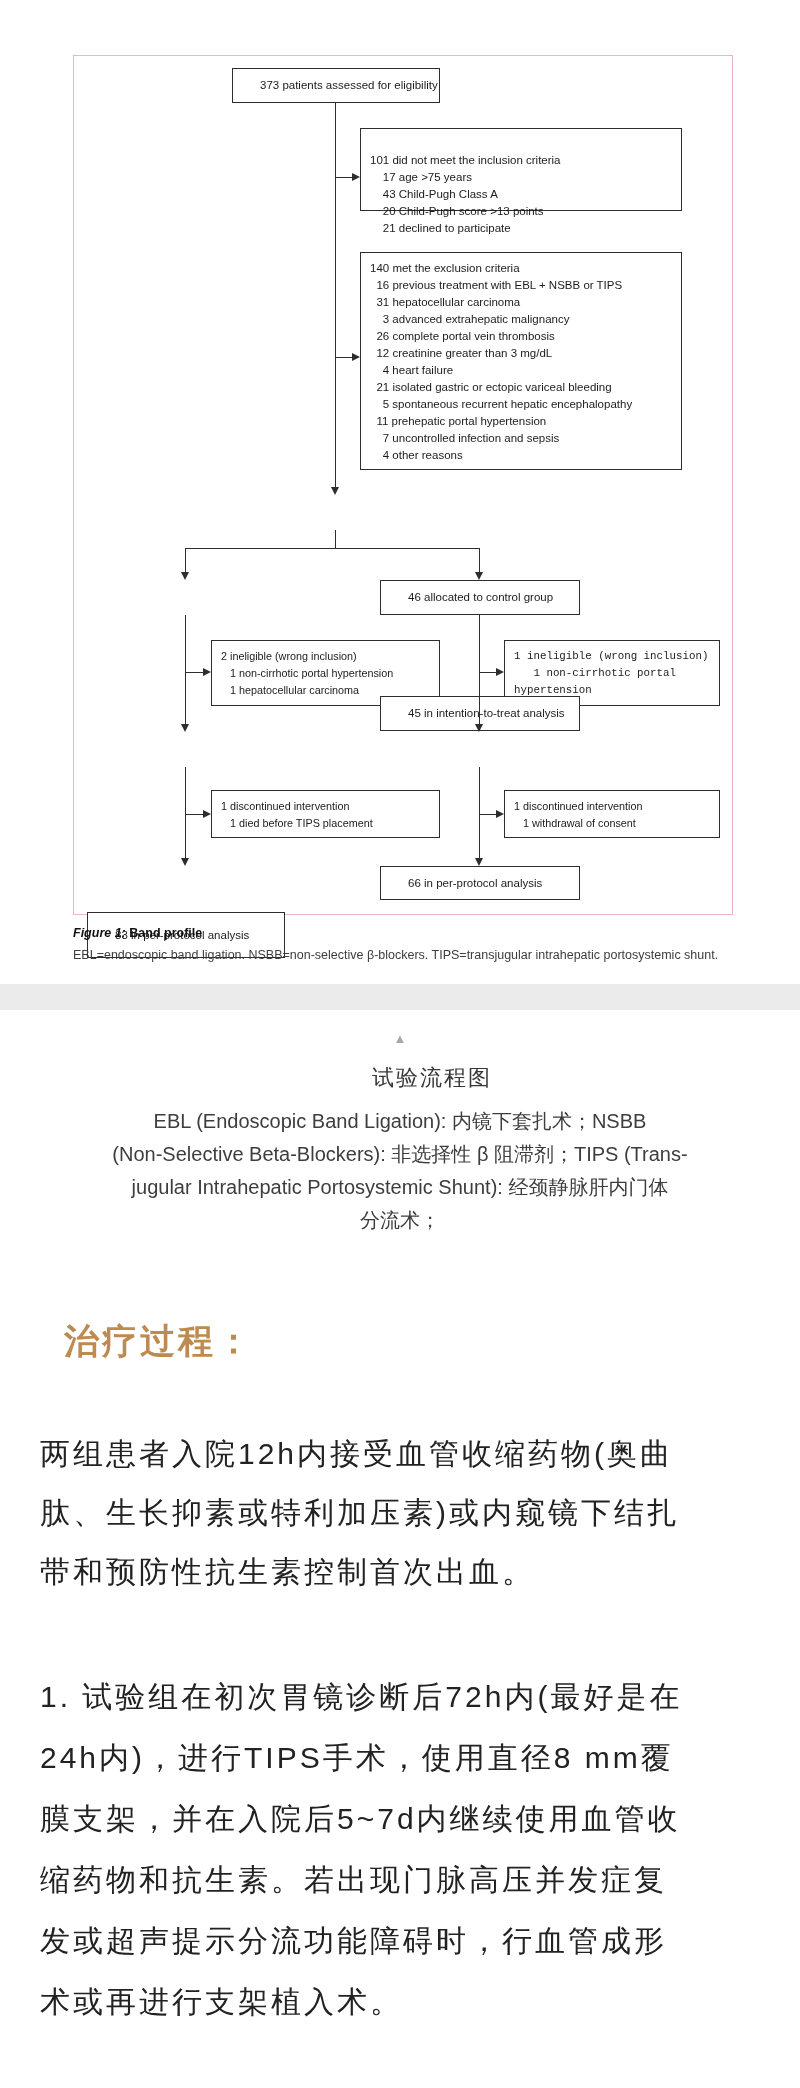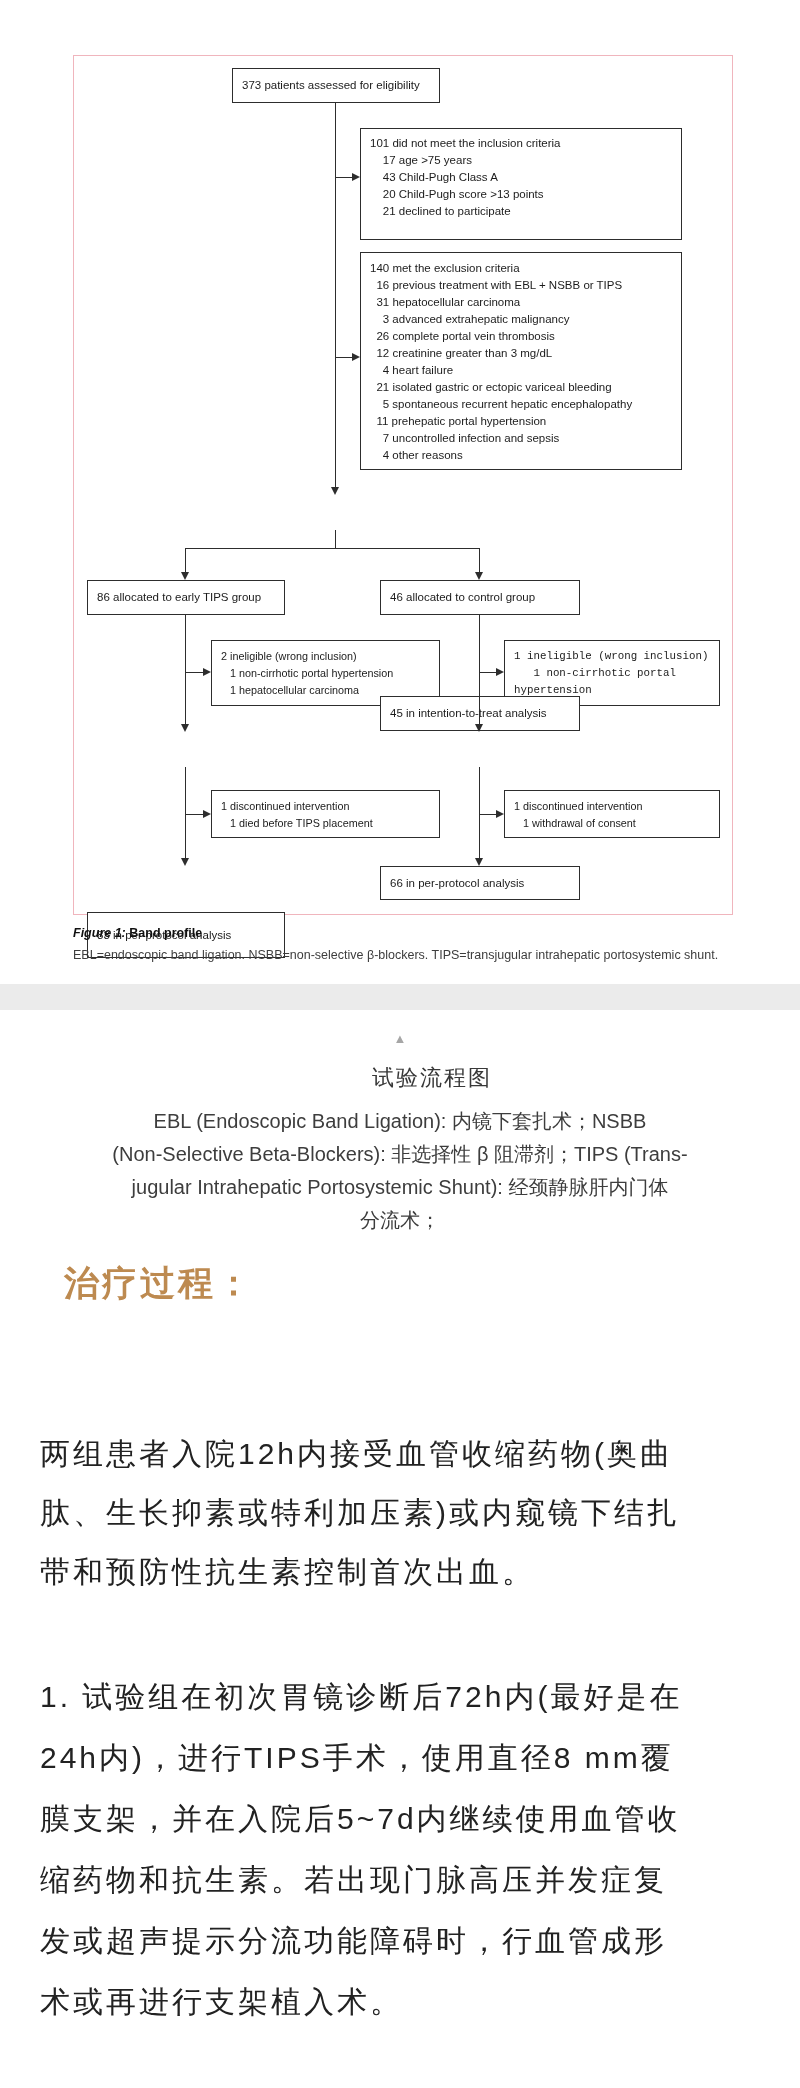--- a/index.html
+++ b/index.html
@@ -5,21 +5,21 @@
   html,body{margin:0;padding:0;background:#ffffff;}
   #page{position:relative;width:800px;height:2088px;background:#ffffff;overflow:hidden;
         font-family:"Liberation Sans",sans-serif;}
 
   
   .fig-frame{position:absolute;left:73px;top:55px;width:658px;height:858px;
              border:1.5px solid #f0b5bd;background:#fff;}
   .fbox{position:absolute;box-sizing:border-box;border:1.4px solid #2d2d2d;background:#fff;
         color:#1b1b1b;font-size:11.5px;line-height:17px;white-space:pre-wrap;
         padding:7px 9px;font-family:"Liberation Sans",sans-serif;}
-  .fbox.center{display:flex;align-items:center;padding:0 0 0 9px;white-space:nowrap;}
+  .fbox.center{display:flex;align-items:center;padding:0 0 0 27px;white-space:nowrap;}
   .vline{position:absolute;width:1.4px;background:#2d2d2d;}
   .hline{position:absolute;height:1.4px;background:#2d2d2d;}
   .arr-r{position:absolute;width:0;height:0;border-top:4.5px solid transparent;
          border-bottom:4.5px solid transparent;border-left:8px solid #2d2d2d;}
   .arr-d{position:absolute;width:0;height:0;border-left:4.5px solid transparent;
          border-right:4.5px solid transparent;border-top:8px solid #2d2d2d;}
 
   .fig-caption-title{position:absolute;left:73px;top:926px;font-size:12.5px;color:#111;
                      font-weight:bold;}
   .fig-caption-title .flabel{font-style:italic;}
@@ -28,54 +28,53 @@
   .gray-strip{position:absolute;left:0;top:984px;width:800px;height:26px;background:#ebebeb;}
 
   
   .collapse-tri{position:absolute;left:0;top:1031px;width:100%;text-align:center;
                 font-size:13px;color:#a6a6a6;line-height:16px;cursor:pointer;}
   .fig-label-cn{position:absolute;left:0;top:1063px;width:100%;text-align:center;
                 font-size:22px;letter-spacing:2px;color:#383838;padding-left:32px;}
   .abbrev{position:absolute;left:36px;top:1105px;width:728px;text-align:center;
           font-size:20px;line-height:33px;color:#3d3d3d;white-space:pre-line;}
 
-  .section-heading{position:absolute;left:64px;top:1260px;font-size:35px;font-weight:bold;
+  .section-heading{position:absolute;left:64px;top:1318px;font-size:35px;font-weight:bold;
                    letter-spacing:3px;color:#bd8a50;font-family:"Liberation Serif",serif;}
 
   .para{position:absolute;left:40px;width:730px;font-size:30px;color:#222222;
         letter-spacing:3px;line-height:59px;white-space:pre-line;}
   #para1{top:1424px;}
   #para2{top:1666px;line-height:61px;}
 </style>
 </head>
 <body>
 
 <div id="page">
 
   <div class="fig-frame"></div>
 
   <div class="fbox center" style="left:232px;top:68px;width:208px;height:35px;">373 patients assessed for eligibility</div>
-  <div class="fbox" style="left:360px;top:128px;width:322px;height:112px;padding-top:6px;">101 did not meet the inclusion criteria
+  <div class="fbox" style="left:360px;top:128px;width:322px;height:83px;padding-top:23px;">101 did not meet the inclusion criteria
     17 age &gt;75 years
     43 Child-Pugh Class A
     20 Child-Pugh score &gt;13 points
     21 declined to participate</div>
   <div class="fbox" style="left:360px;top:252px;width:322px;height:218px;">140 met the exclusion criteria
   16 previous treatment with EBL + NSBB or TIPS
   31 hepatocellular carcinoma
     3 advanced extrahepatic malignancy
   26 complete portal vein thrombosis
   12 creatinine greater than 3 mg/dL
     4 heart failure
   21 isolated gastric or ectopic variceal bleeding
     5 spontaneous recurrent hepatic encephalopathy
   11 prehepatic portal hypertension
     7 uncontrolled infection and sepsis
     4 other reasons</div>
-  <div class="fbox center" style="left:87px;top:580px;width:198px;height:35px;">86 allocated to early TIPS group</div>
   <div class="fbox center" style="left:380px;top:580px;width:200px;height:35px;">46 allocated to control group</div>
   <div class="fbox" style="left:211px;top:640px;width:229px;height:66px;font-size:10.8px;">2 ineligible (wrong inclusion)
    1 non-cirrhotic portal hypertension
    1 hepatocellular carcinoma</div>
   <div class="fbox" style="left:504px;top:640px;width:216px;height:66px;font-size:10.8px;font-family:Liberation Mono, monospace;">1 ineligible (wrong inclusion)
    1 non-cirrhotic portal hypertension</div>
   <div class="fbox center" style="left:380px;top:696px;width:200px;height:35px;">45 in intention-to-treat analysis</div>
   <div class="fbox" style="left:211px;top:790px;width:229px;height:48px;font-size:10.8px;">1 discontinued intervention
    1 died before TIPS placement</div>
   <div class="fbox" style="left:504px;top:790px;width:216px;height:48px;font-size:10.8px;">1 discontinued intervention

